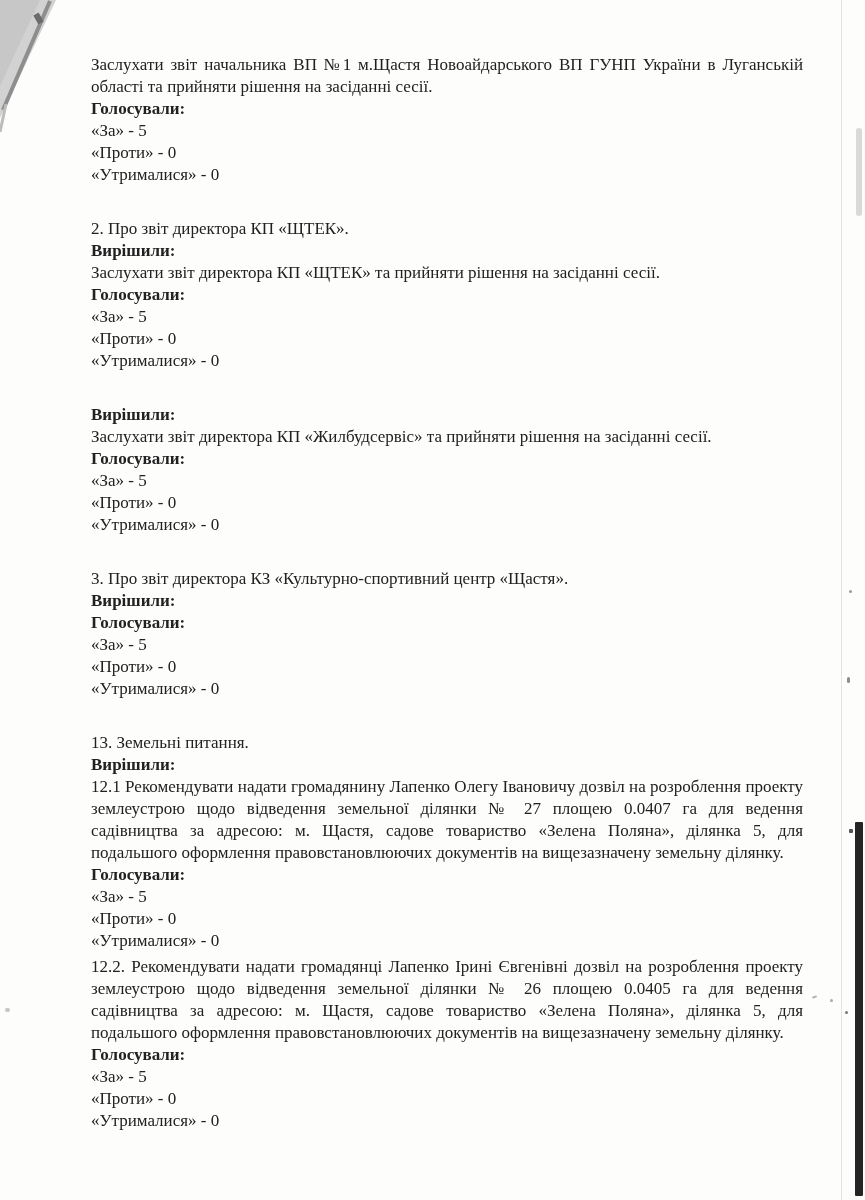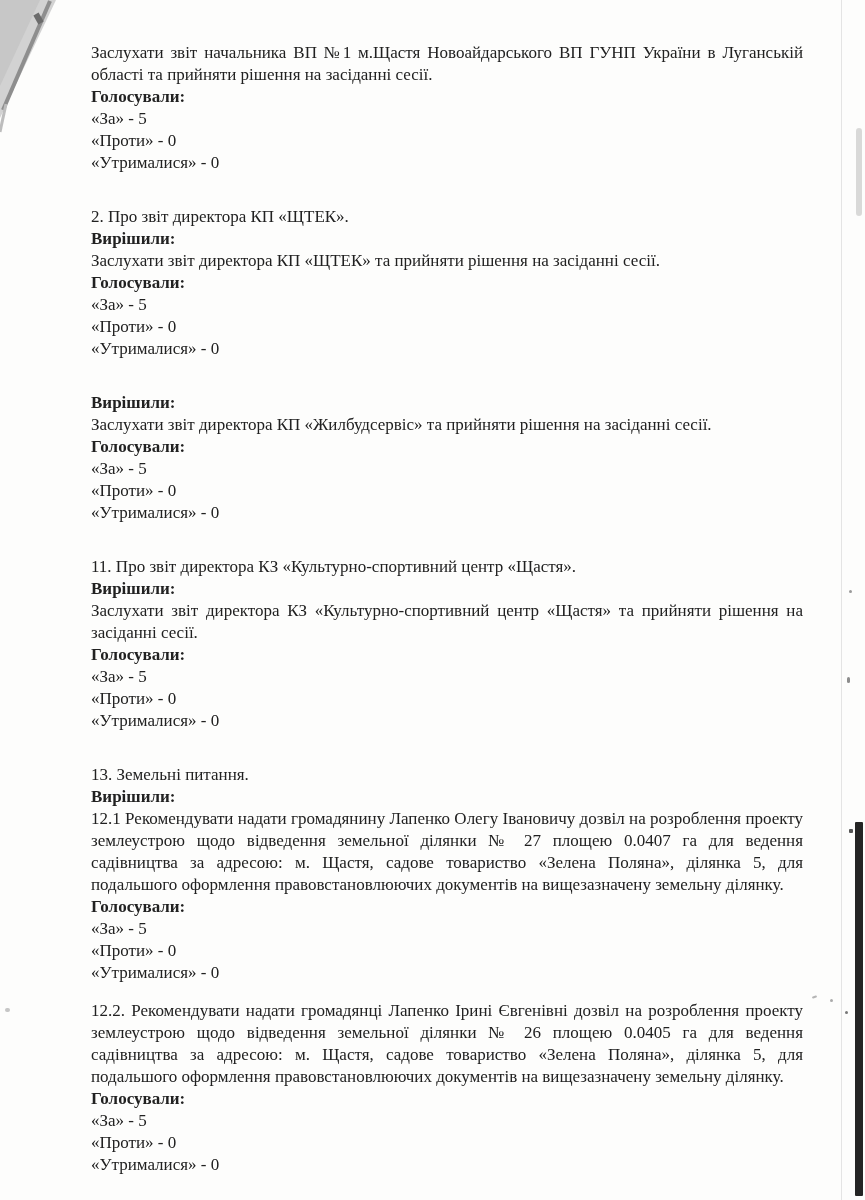--- a/index.html
+++ b/index.html
@@ -17,22 +17,22 @@
     left: 91px;
     top: 42px;
     width: 712px;
     font-size: 17px;
     line-height: 22px;
   }
   .content p { margin: 0; }
   .just { text-align: justify; }
   .bold { font-weight: bold; font-family: Liberation Serif, serif; }
   .sec { margin-top: 32px; }
-  .sec.first { margin-top: 0; }
-  .subitem-gap { margin-top: 16px; }
+  .sec.first { margin-top: 12px; }
+  .subitem-gap { margin-top: 4px; }
 
   
   .corner-fold { position: absolute; top: 0; left: 0; pointer-events: none; }
   .edge-line {
     position: absolute; left: 841px; top: 0;
     width: 1px; height: 1200px; background: #e4e4e4;
   }
   .edge-smudge {
     position: absolute; left: 856px; top: 128px;
     width: 6px; height: 88px; background: #cccccc;
@@ -99,23 +99,22 @@
     <section class="sec">
       <p class="bold">Вирішили:</p>
       <p class="just">Заслухати звіт директора КП «Жилбудсервіс» та прийняти рішення на засіданні сесії.</p>
       <p class="bold">Голосували:</p>
       <p>«За» - 5</p>
       <p>«Проти» - 0</p>
       <p>«Утрималися» - 0</p>
     </section>
 
     <section class="sec">
-      <p>11. Про звіт директора КЗ «Культурно-спортивний центр «Щастя».</p>
+      <p>3. Про звіт директора КЗ «Культурно-спортивний центр «Щастя».</p>
       <p class="bold">Вирішили:</p>
-      <p class="just">Заслухати звіт директора КЗ «Культурно-спортивний центр «Щастя» та прийняти рішення на засіданні сесії.</p>
       <p class="bold">Голосували:</p>
       <p>«За» - 5</p>
       <p>«Проти» - 0</p>
       <p>«Утрималися» - 0</p>
     </section>
 
     <section class="sec">
       <p>13. Земельні питання.</p>
       <p class="bold">Вирішили:</p>
 

